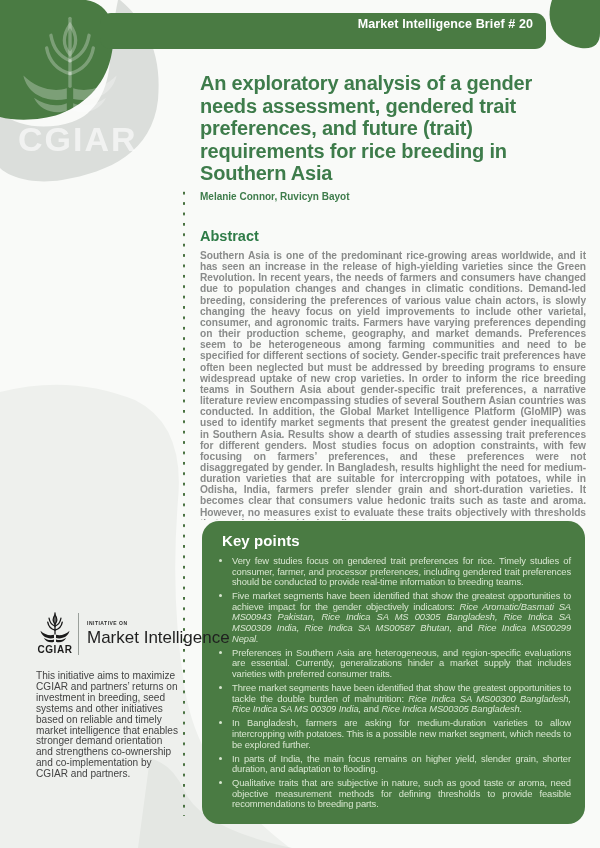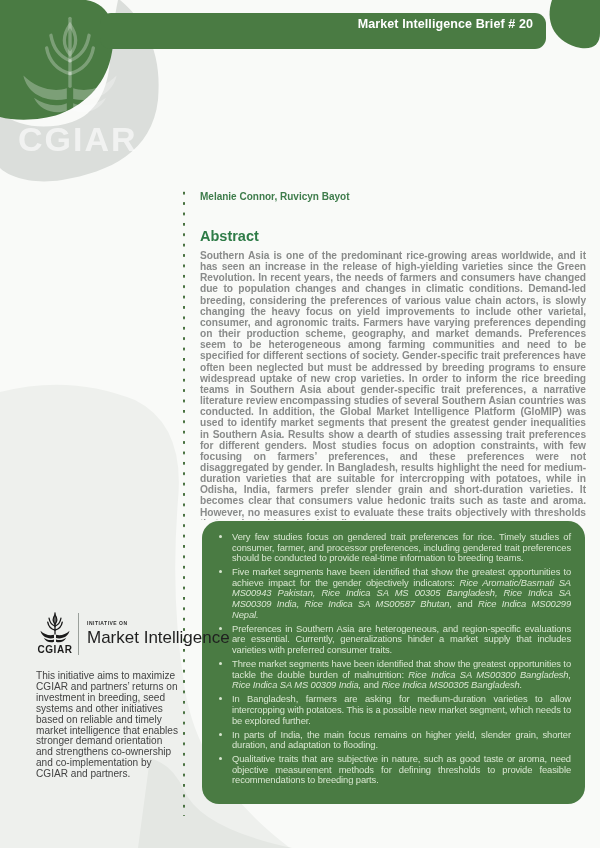--- a/index.html
+++ b/index.html
@@ -121,26 +121,28 @@
   <div class="abs banner">
     <span>Market Intelligence Brief # 20</span>
   </div>
 
   <svg class="abs corner-blob" width="55" height="58" viewBox="0 0 55 58">
     <path d="M7,0 C0,20 8,40 31,47 C47,51 55,45 55,33 L55,0 Z" fill="var(--green)"></path>
   </svg>
 
   <div class="abs dotted"></div>
 
+  <h1 class="abs title">An exploratory analysis of a gender needs assessment, gendered trait preferences, and future (trait) requirements for rice breeding in Southern Asia</h1>
   <div class="abs authors">Melanie Connor, Ruvicyn Bayot</div>
 
   <h2 class="abs abstract-heading">Abstract</h2>
   <p class="abs abstract-body">Southern Asia is one of the predominant rice-growing areas worldwide, and it has seen an increase in the release of high-yielding varieties since the Green Revolution. In recent years, the needs of farmers and consumers have changed due to population changes and changes in climatic conditions. Demand-led breeding, considering the preferences of various value chain actors, is slowly changing the heavy focus on yield improvements to include other varietal, consumer, and agronomic traits. Farmers have varying preferences depending on their production scheme, geography, and market demands. Preferences seem to be heterogeneous among farming communities and need to be specified for different sections of society. Gender-specific trait preferences have often been neglected but must be addressed by breeding programs to ensure widespread uptake of new crop varieties. In order to inform the rice breeding teams in Southern Asia about gender-specific trait preferences, a narrative literature review encompassing studies of several Southern Asian countries was conducted. In addition, the Global Market Intelligence Platform (GloMIP) was used to identify market segments that present the greatest gender inequalities in Southern Asia. Results show a dearth of studies assessing trait preferences for different genders. Most studies focus on adoption constraints, with few focusing on farmers’ preferences, and these preferences were not disaggregated by gender. In Bangladesh, results highlight the need for medium-duration varieties that are suitable for intercropping with potatoes, while in Odisha, India, farmers prefer slender grain and short-duration varieties. It becomes clear that consumers value hedonic traits such as taste and aroma. However, no measures exist to evaluate these traits objectively with thresholds that can be achieved by breeding teams.</p>
 
   <section class="abs kp-box">
+    <h3 class="kp-heading">Key points</h3>
     <ul class="kp-list">
         <li><span>Very few studies focus on gendered trait preferences for rice. Timely studies of consumer, farmer, and processor preferences, including gendered trait preferences should be conducted to provide real-time information to breeding teams.</span></li>
         <li><span>Five market segments have been identified that show the greatest opportunities to achieve impact for the gender objectively indicators: </span><span class="it">Rice Aromatic/Basmati SA MS00943 Pakistan, Rice Indica SA MS 00305 Bangladesh, Rice Indica SA MS00309 India, Rice Indica SA MS00587 Bhutan,</span><span> and </span><span class="it">Rice Indica MS00299 Nepal.</span></li>
         <li><span>Preferences in Southern Asia are heterogeneous, and region-specific evaluations are essential. Currently, generalizations hinder a market supply that includes varieties with preferred consumer traits.</span></li>
         <li><span>Three market segments have been identified that show the greatest opportunities to tackle the double burden of malnutrition: </span><span class="it">Rice Indica SA MS00300 Bangladesh, Rice Indica SA MS 00309 India,</span><span> and </span><span class="it">Rice Indica MS00305 Bangladesh.</span></li>
         <li><span>In Bangladesh, farmers are asking for medium-duration varieties to allow intercropping with potatoes. This is a possible new market segment, which needs to be explored further.</span></li>
         <li><span>In parts of India, the main focus remains on higher yield, slender grain, shorter duration, and adaptation to flooding.</span></li>
         <li><span>Qualitative traits that are subjective in nature, such as good taste or aroma, need objective measurement methods for defining thresholds to provide feasible recommendations to breeding parts.</span></li>
       </ul>
   </section>

